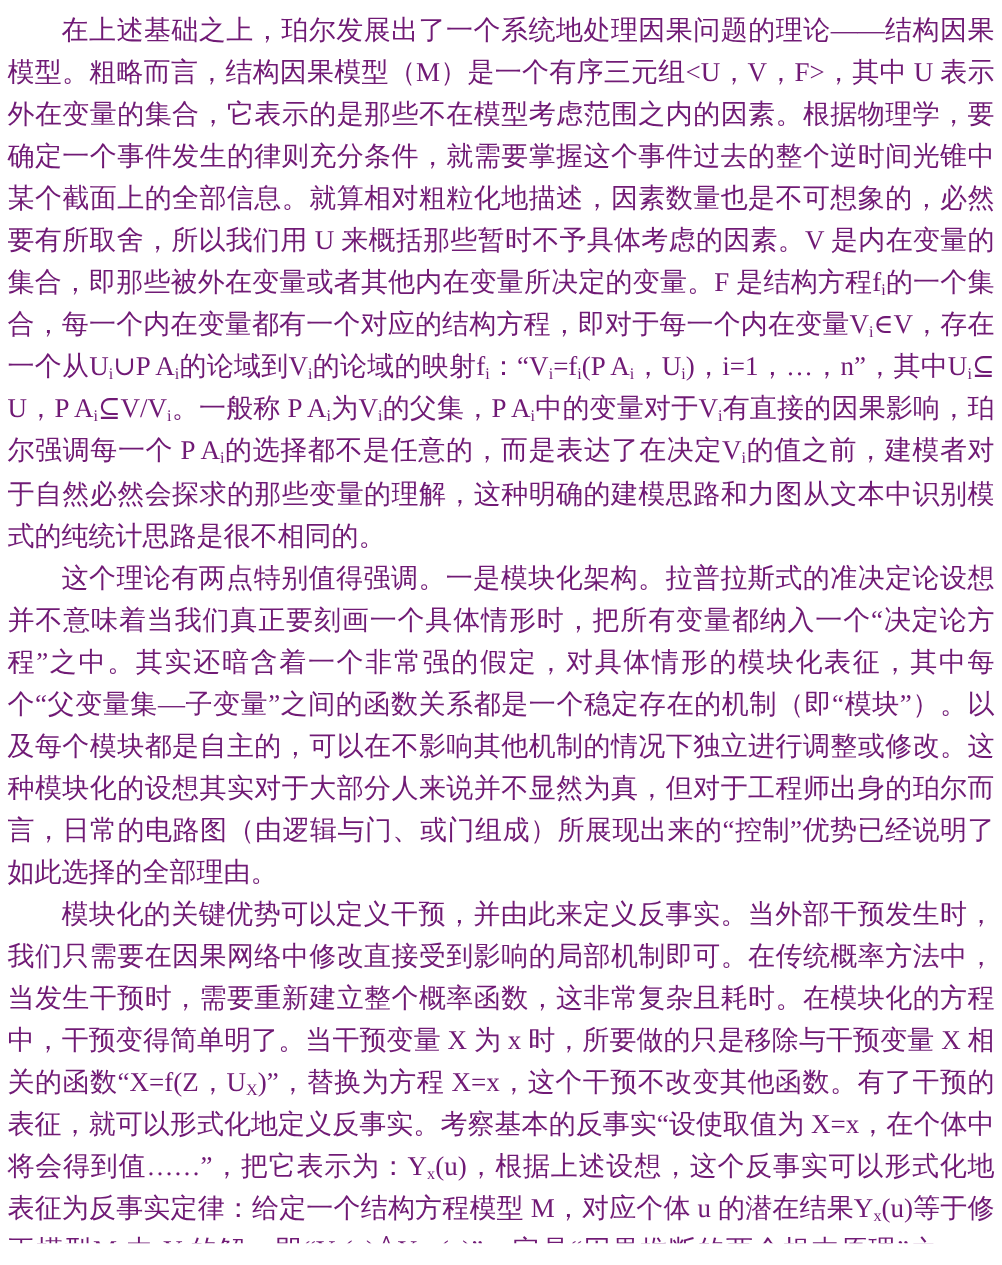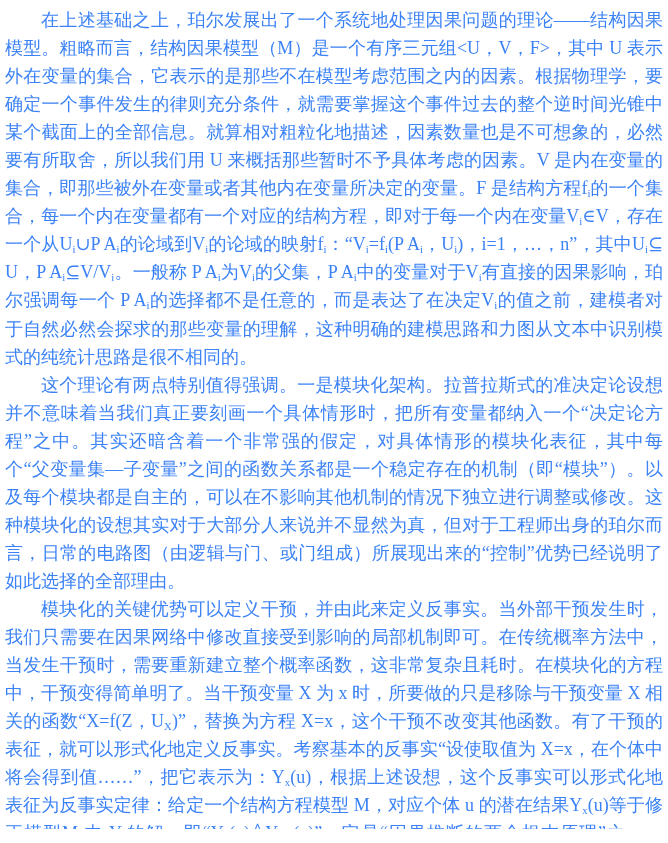--- a/index.html
+++ b/index.html
@@ -6,21 +6,21 @@
     margin: 0;
     padding: 0;
     background: #ffffff;
   }
   .page {
     width: 668px;
     height: 829px;
     box-sizing: border-box;
     padding: 6px 5px 0 5px;
     background: #ffffff;
-    color: #3b82f6;
+    color: #701a75;
     font-family: "Liberation Serif", "DejaVu Serif", serif;
     font-size: 18px;
     line-height: 28.05px;
     overflow: hidden;
   }
   .doc-body p {
     margin: 0;
     text-indent: 2em;
     text-align: justify;
     text-justify: inter-ideograph;

